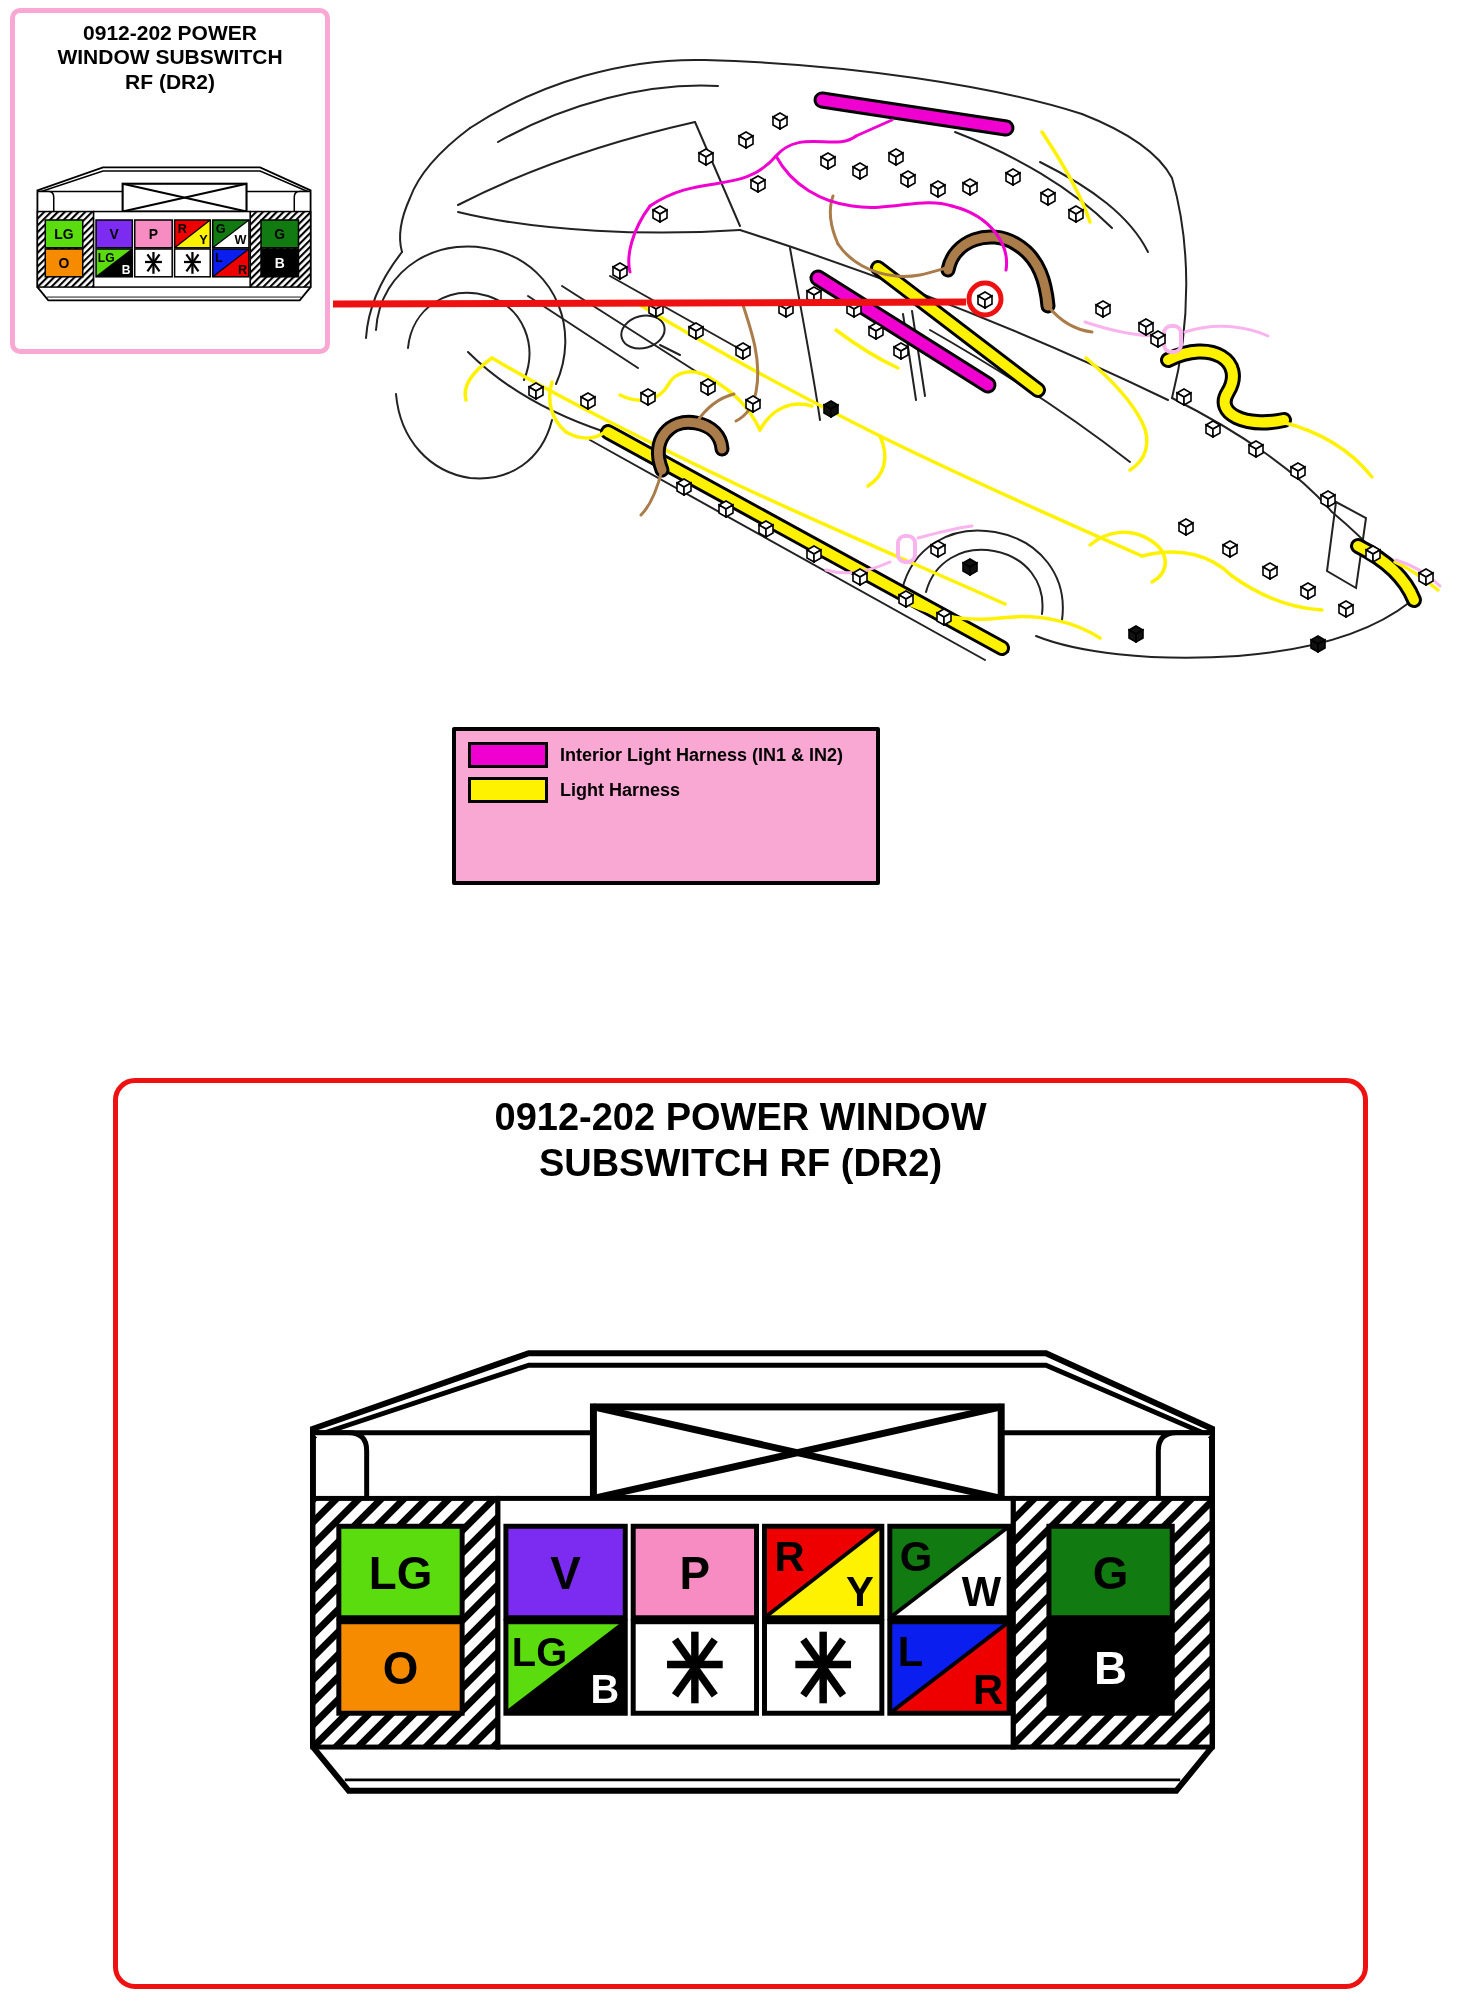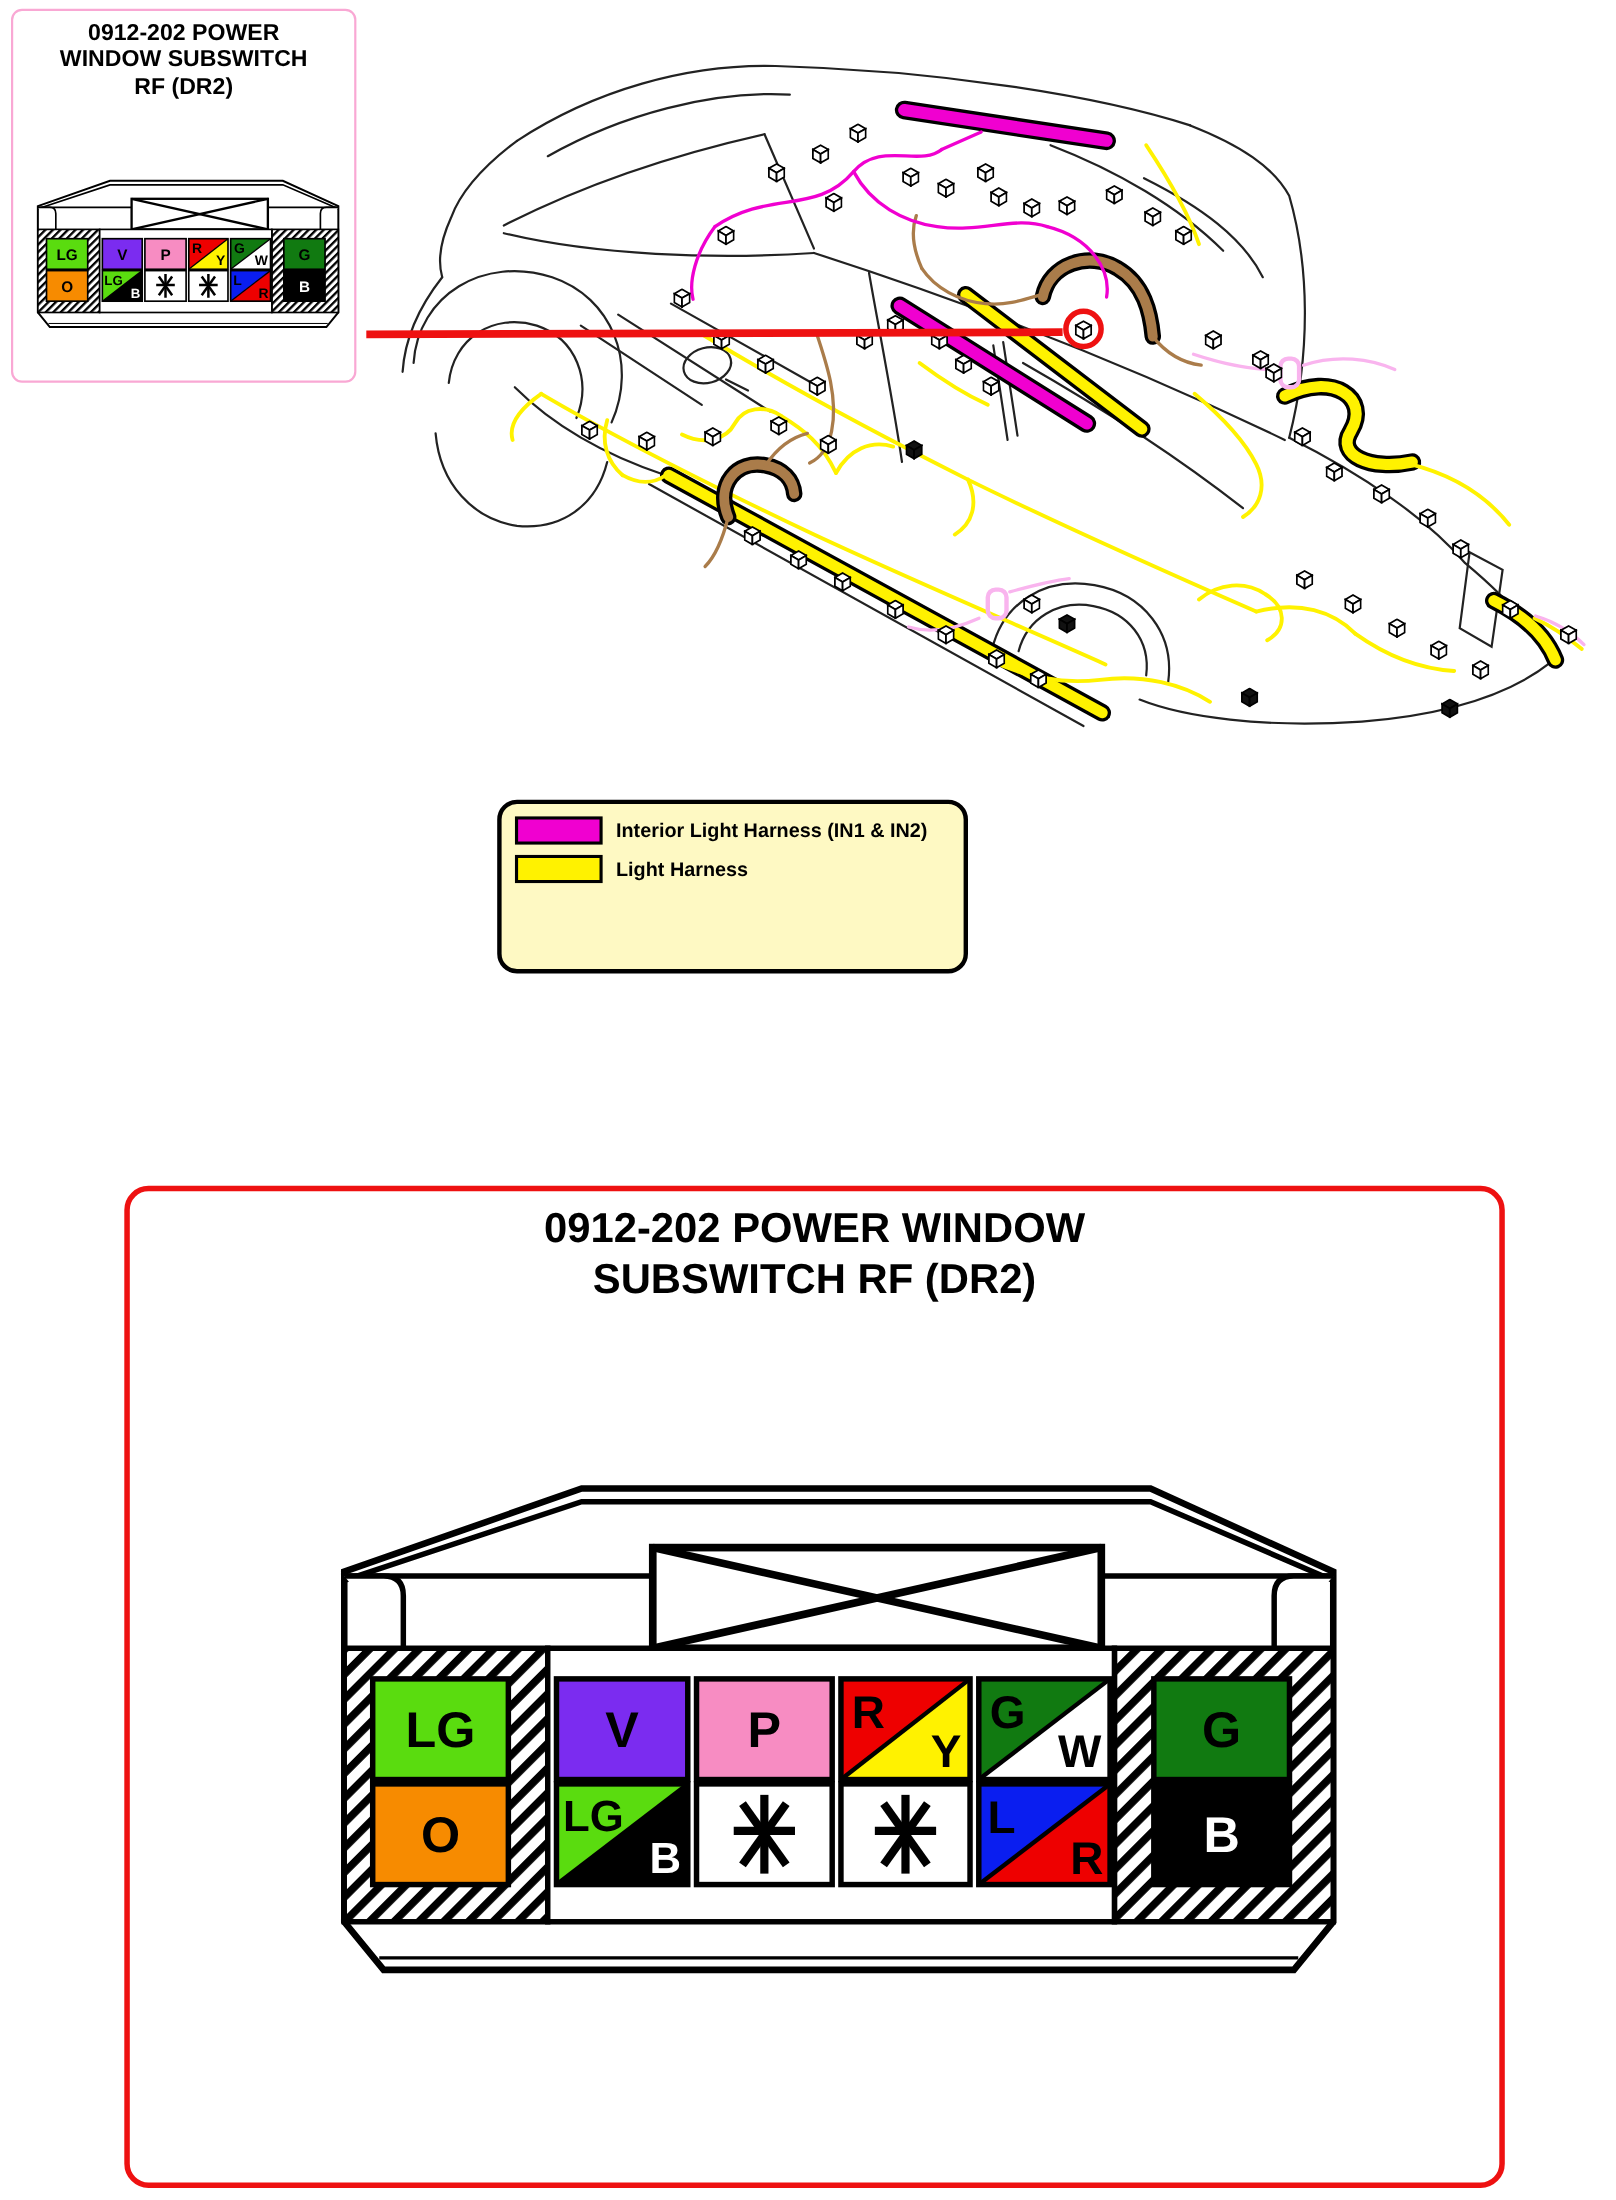--- a/index.html
+++ b/index.html
@@ -1,28 +1,28 @@
 <!DOCTYPE html>
 <html><head>
 <meta charset="utf-8">
 <style>
   html,body{margin:0;padding:0;background:#fff;}
   .page{position:relative;width:1469px;height:2000px;background:#fff;overflow:hidden;
         font-family:"Liberation Sans",sans-serif;}
   
   .callout{position:absolute;left:10px;top:8px;width:310px;height:336px;
-           border:2px solid #f9a8d4;border-radius:10px;background:#fff;}
+           border:5px solid #f9a8d4;border-radius:10px;background:#fff;}
   .callout-title{margin-top:8px;text-align:center;font-weight:bold;font-size:21px;
                  line-height:1.16;color:#000;}
   .small-conn{position:absolute;left:20px;top:152px;width:278px;height:139px;}
   
   .car-svg{position:absolute;left:330px;top:40px;width:1120px;height:630px;}
   
   .legend{position:absolute;left:452px;top:727px;width:408px;height:141px;
-          border:4px solid #000;border-radius:18px;background:#fef9c3;
+          border:4px solid #000;border-radius:2px;background:#f9a8d4;
           padding:9px 0 0 12px;box-sizing:content-box;}
   .legend-item{display:flex;align-items:center;gap:12px;height:30px;margin-bottom:5px;}
   .legend-label{font-weight:bold;font-size:18px;color:#000;white-space:nowrap;}
   
   .panel{position:absolute;left:113px;top:1078px;width:1245px;height:901px;
          border:5px solid #EE1111;border-radius:22px;background:#fff;}
   .panel-title{margin-top:12px;text-align:center;font-weight:bold;font-size:38px;
                line-height:1.2;color:#000;}
   .big-conn{position:absolute;left:187px;top:262px;width:915px;height:458px;}
   svg text{font-family:"Liberation Sans",sans-serif;font-weight:bold;}

